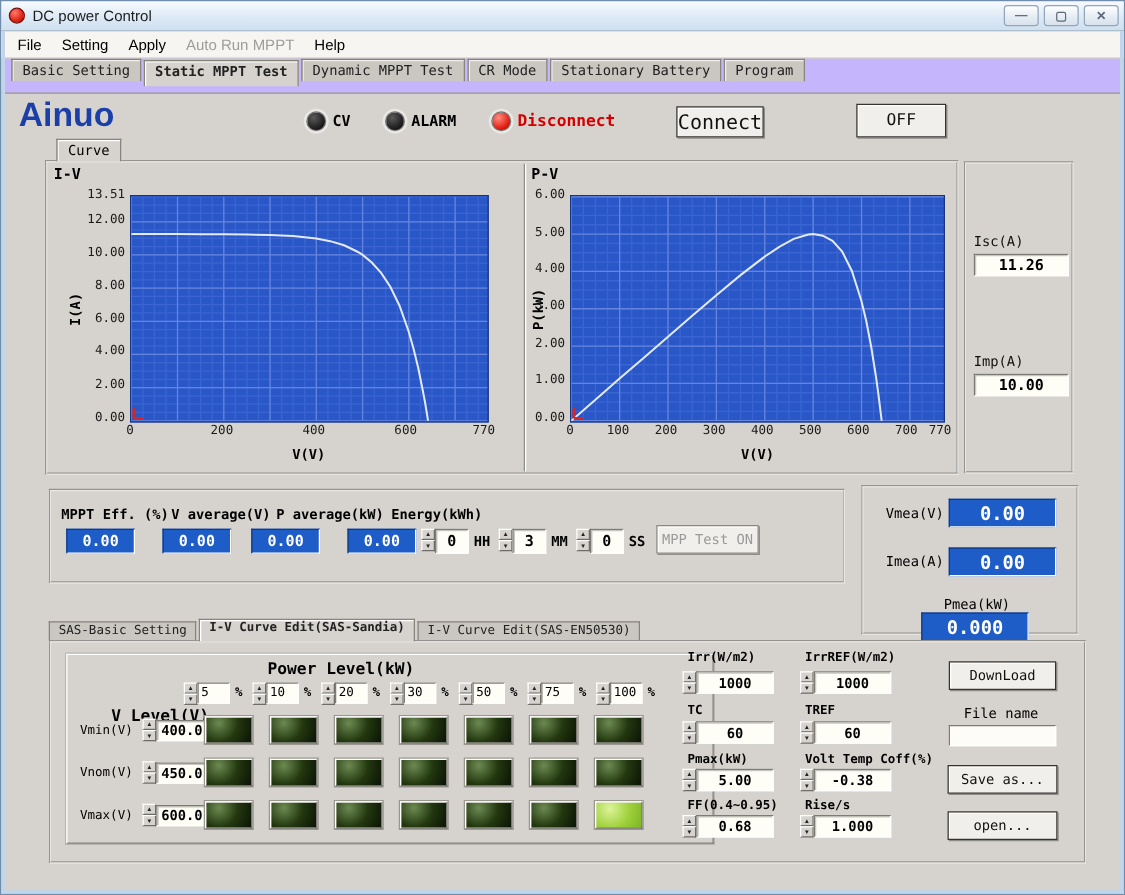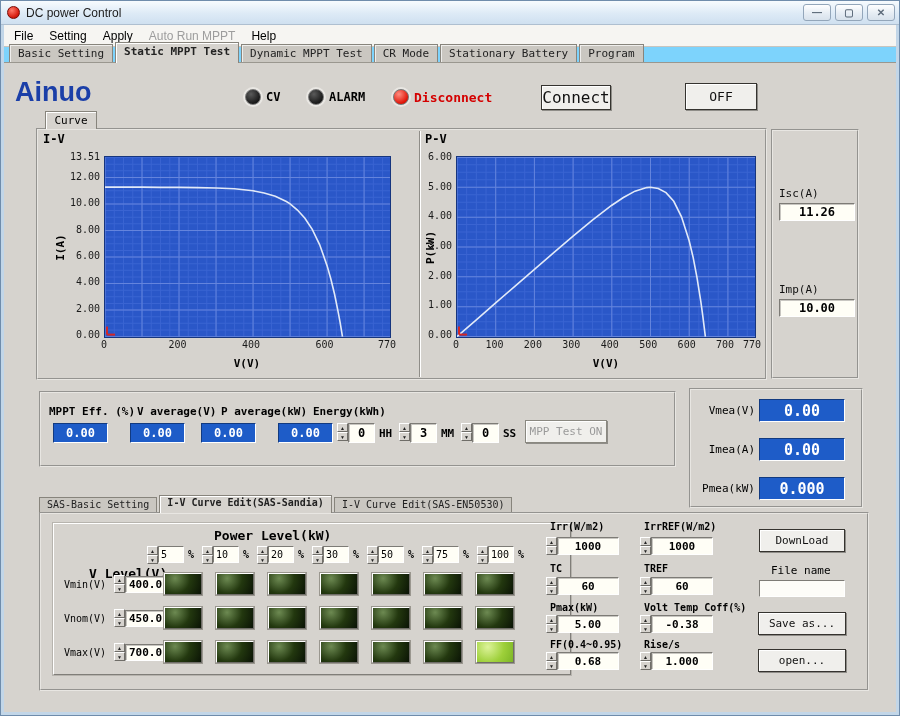--- a/index.html
+++ b/index.html
@@ -21,22 +21,22 @@
     background:linear-gradient(#ffffff,#e6edf4 55%,#d8e2ec); color:#5d6b7a; font-size:10px;
     display:flex; align-items:center; justify-content:center; font-weight:bold; }
 
   
   #menubar { position:absolute; left:0; top:24px; width:898px; height:22px; background:#f6f5f2;
     border-bottom:1px solid #c8c5bf; display:flex; align-items:center; padding-left:6px; gap:2px; z-index:40;}
   .menu-item { font-size:12px; color:#000; padding:2px 7px; }
   .menu-item.disabled { color:#9d9d9d; }
 
   
-  #main-tabs { position:absolute; left:0; top:46px; width:898px; height:16px; display:flex;
-    align-items:flex-end; padding-left:8px; gap:2px; border-bottom:1px solid #9a978f; background:#7dd3fc; z-index:40;}
+  #main-tabs { position:absolute; left:0; top:46px; width:898px; height:28px; display:flex;
+    align-items:flex-start; padding-left:8px; gap:2px; border-bottom:1px solid #9a978f; background:#c4b5fd; z-index:40;}
   .tab { font-family:"DejaVu Sans Mono",monospace; font-size:11px; background:#cac7c1;
     border:1px solid #87847c; border-bottom:none; padding:2px 8px 3px; height:18px; color:#222;
     box-shadow:inset 1px 1px 0 #efeeec; }
   .tab.active { background:#d6d3ce; height:21px; font-weight:bold; position:relative; top:1px;
     box-shadow:inset 1px 1px 0 #ffffff; }
 
   
   #logo { position:absolute; left:14px; top:76px; font-size:27px; font-weight:bold;
     color:#1b3fa8; letter-spacing:0px; z-index:5;}
   .indicator { position:absolute; display:flex; align-items:center; gap:5px; z-index:5;}
@@ -438,21 +438,21 @@
 
   <div id="mea-panel">
     <div class="mea-row" style="top:9px;">
       <div class="mea-label">Vmea(V)</div>
       <div class="blue-field mea-field">0.00</div>
     </div>
     <div class="mea-row" style="top:48px;">
       <div class="mea-label">Imea(A)</div>
       <div class="blue-field mea-field">0.00</div>
     </div>
-    <div class="mea-row" style="top:87px;">
+    <div class="mea-row" style="top:87px;flex-direction:column;">
       <div class="mea-label">Pmea(kW)</div>
       <div class="blue-field mea-field">0.000</div>
     </div>
   </div>
 
   <div id="bottom-tabs">
     <div class="btab">SAS-Basic Setting</div>
     <div class="btab active">I-V Curve Edit(SAS-Sandia)</div>
     <div class="btab">I-V Curve Edit(SAS-EN50530)</div>
   </div>
@@ -536,21 +536,21 @@
             <span>▼</span>
           </div>
         <div class="field v-field">450.0</div>
       </div>
       <div class="vrow" style="top:119px;">
         <span class="vrow-label">Vmax(V)</span>
         <div class="spin">
             <span>▲</span>
             <span>▼</span>
           </div>
-        <div class="field v-field">700.0</div>
+        <div class="field v-field">600.0</div>
       </div>
 
       <div id="led-grid">
           <div class="led-btn"></div>
           <div class="led-btn"></div>
           <div class="led-btn"></div>
           <div class="led-btn"></div>
           <div class="led-btn"></div>
           <div class="led-btn"></div>
           <div class="led-btn"></div>

